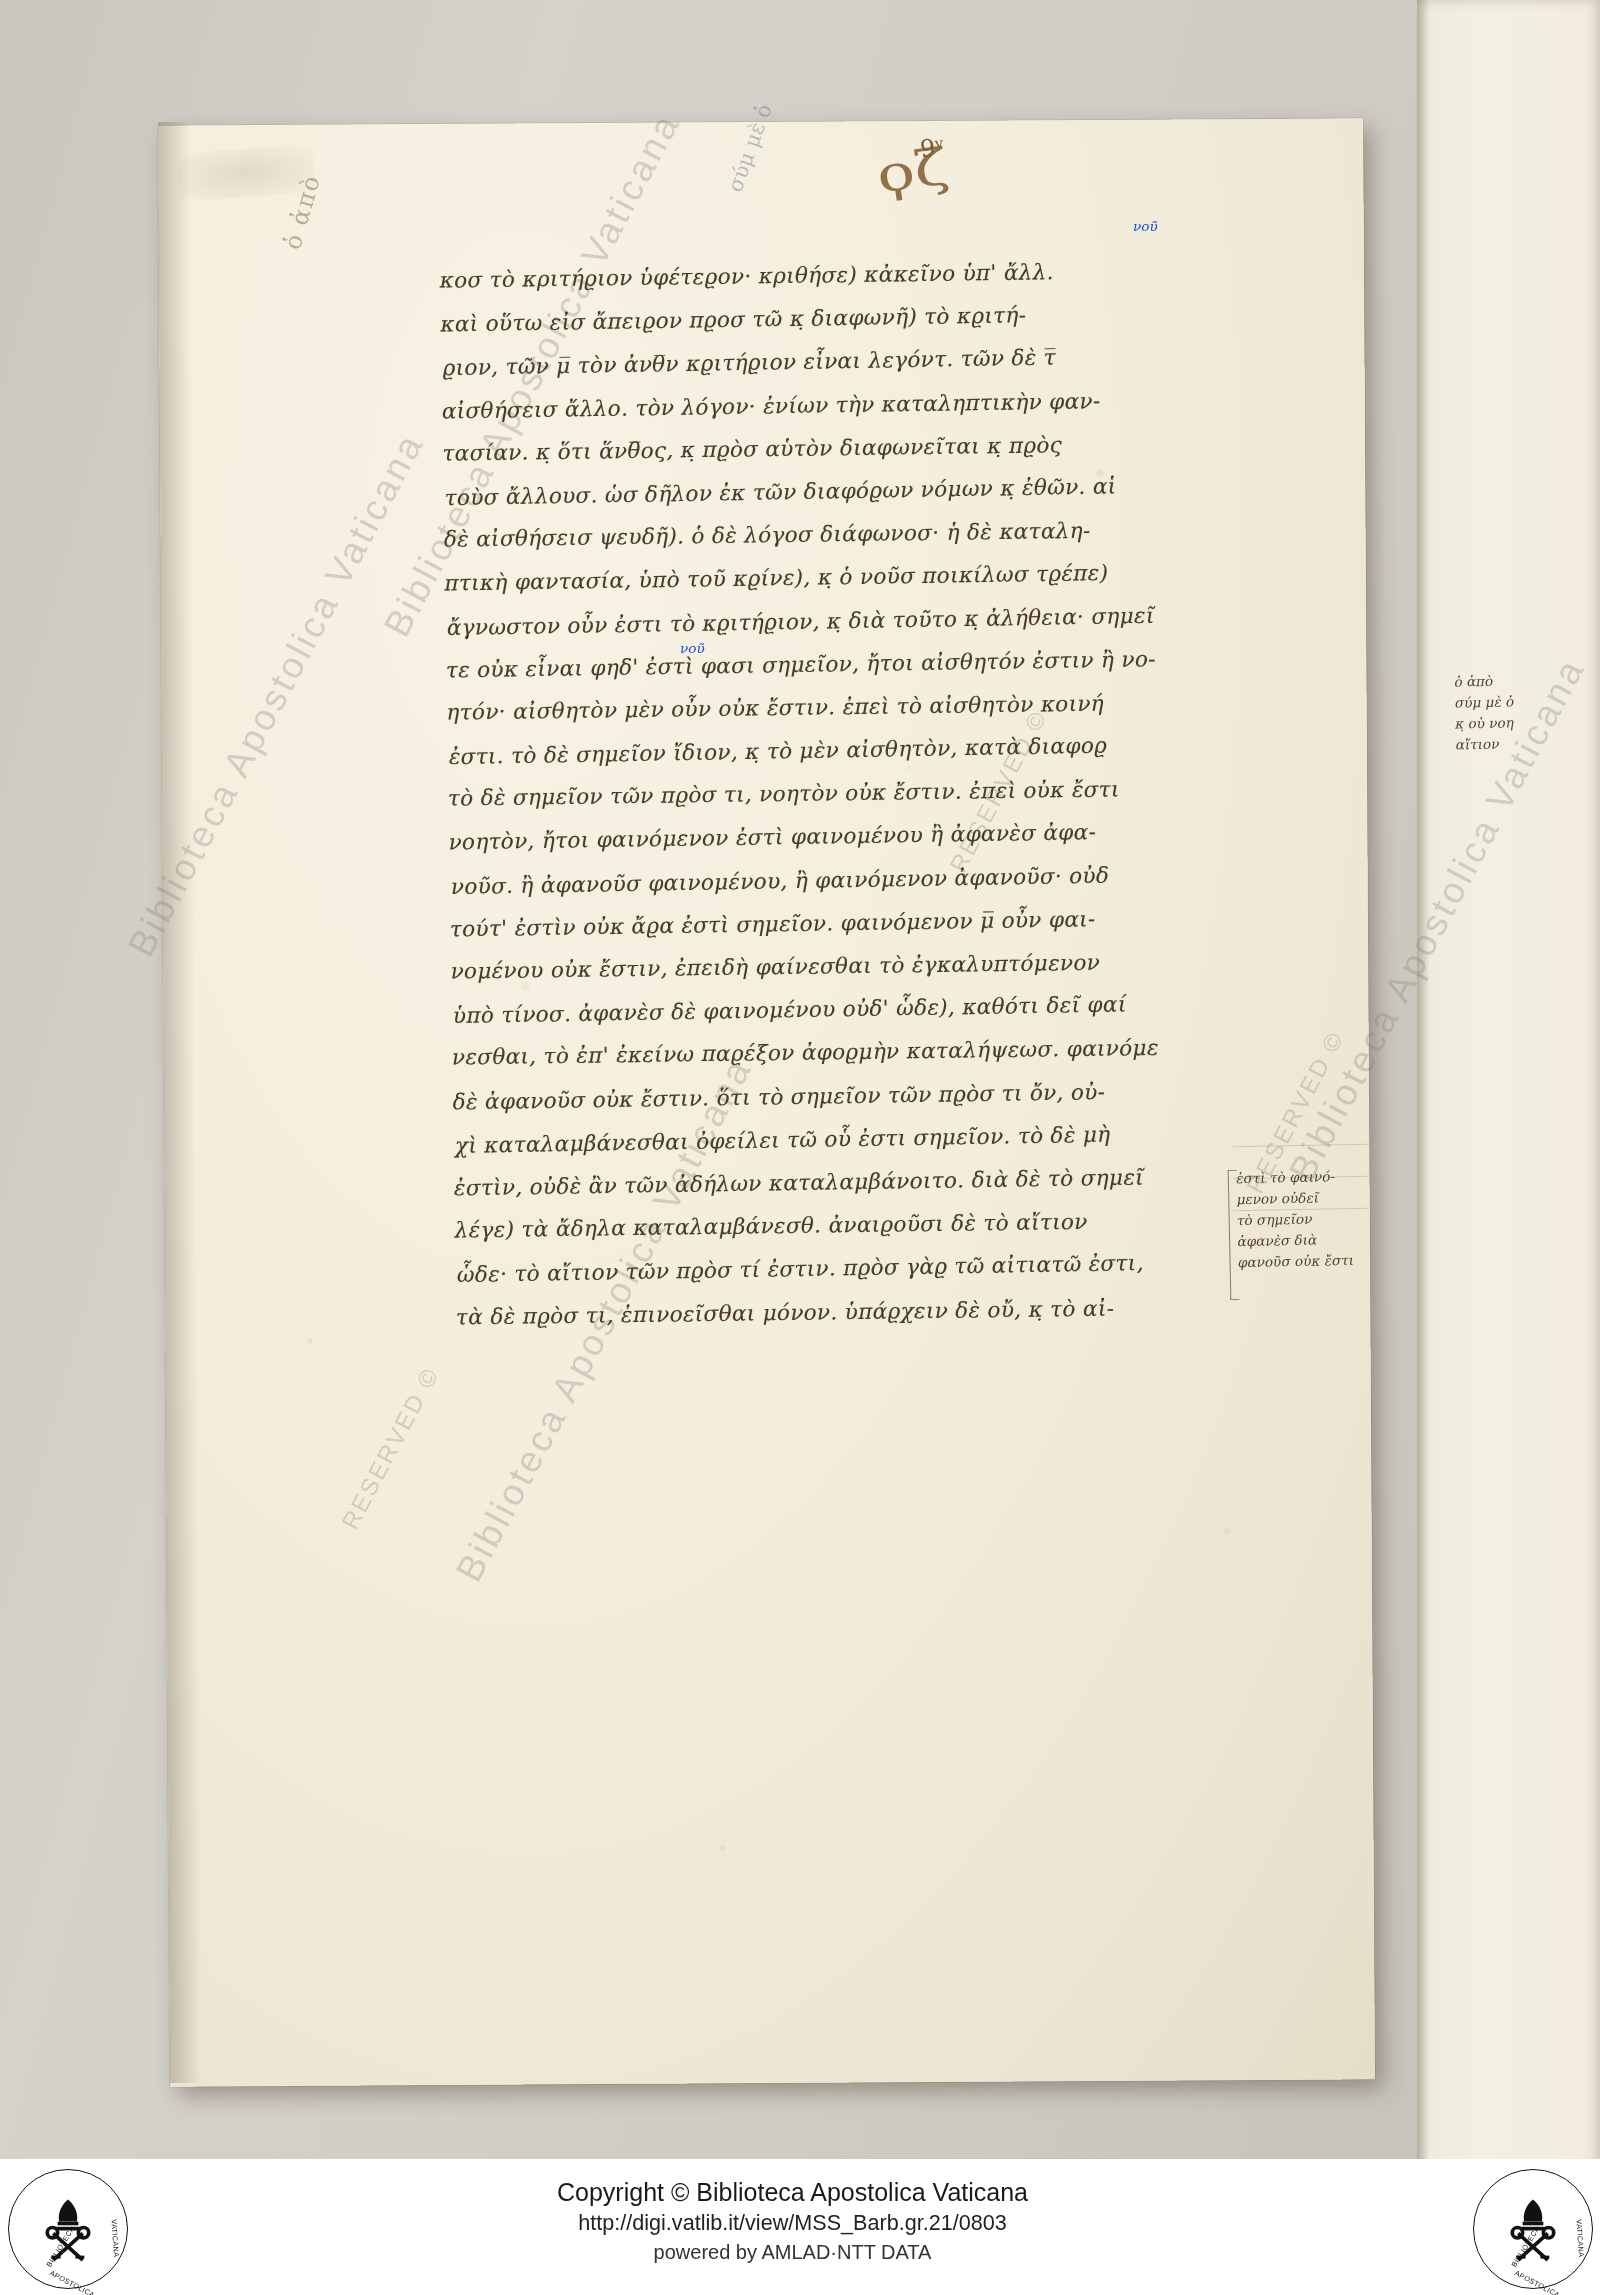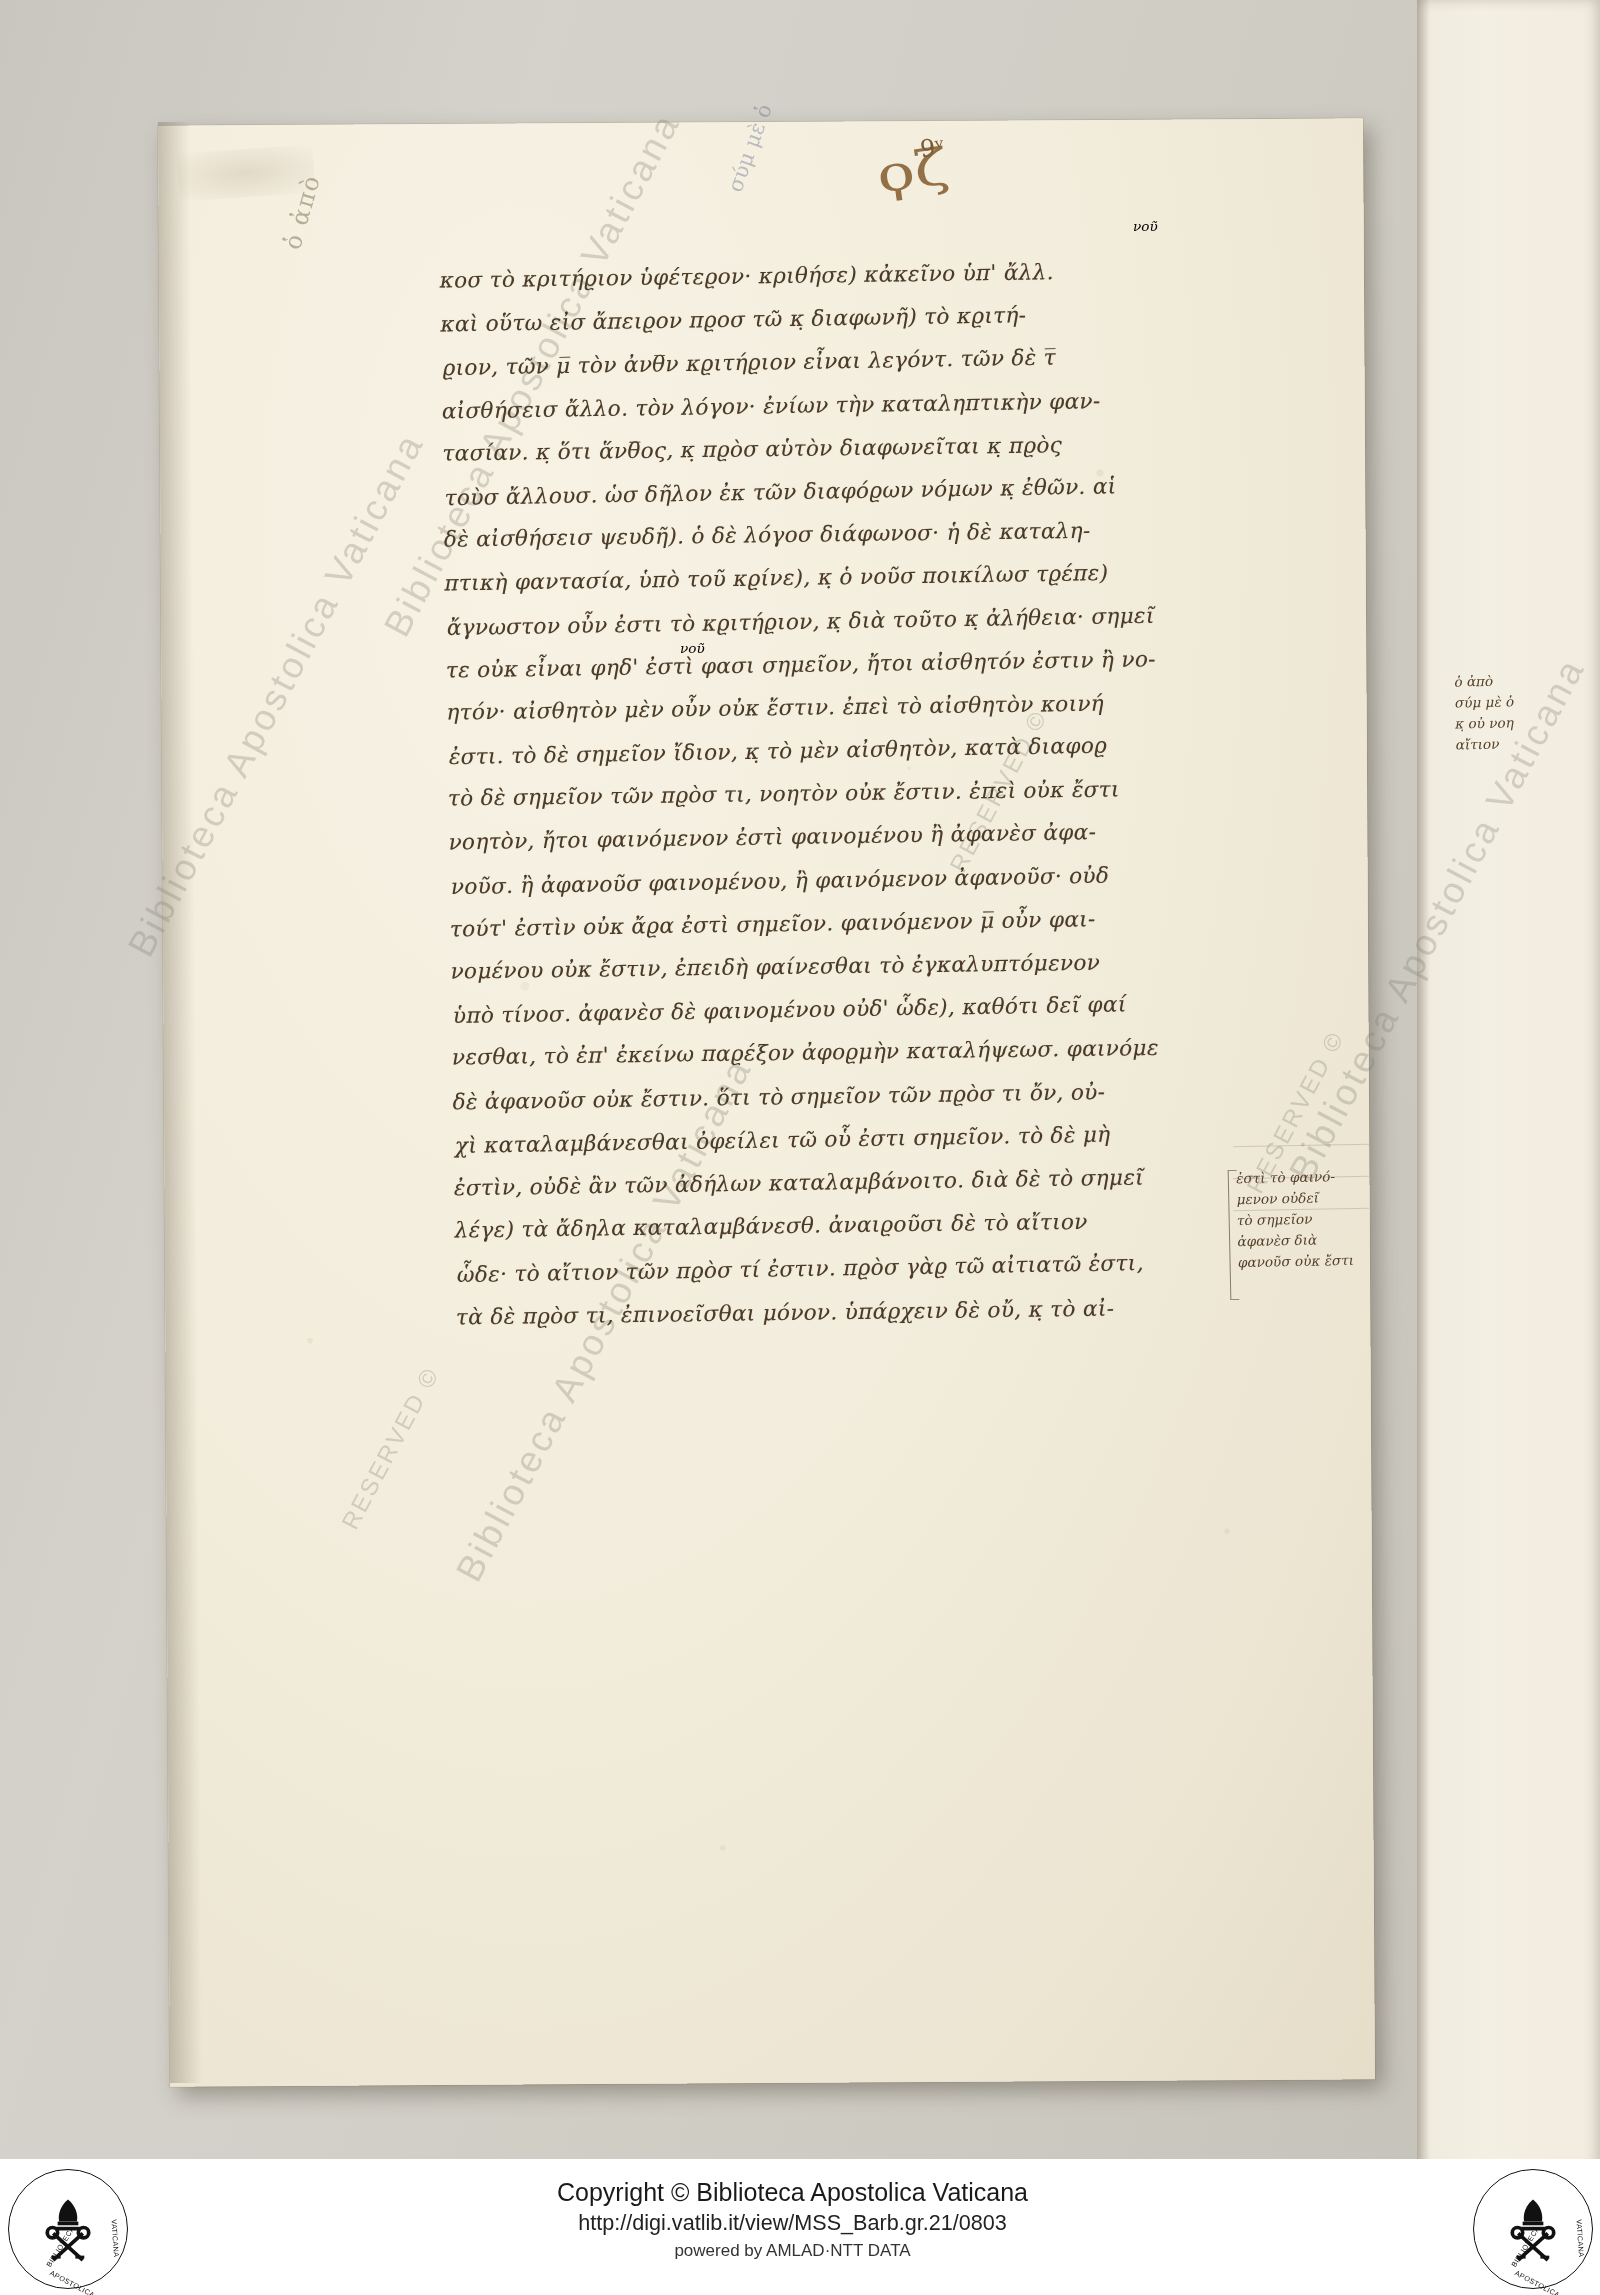--- a/index.html
+++ b/index.html
@@ -179,21 +179,21 @@
     text-shadow: 0 0 0.8px rgba(74,58,38,0.35);
   }
   .line:nth-child(odd) { transform: rotate(0.12deg); }
   .line:nth-child(3n) { transform: rotate(-0.1deg) translateX(1.6px); }
 
   
   .interlinear {
     position: absolute;
     font-family: "DejaVu Serif", serif;
     font-size: 13.6px;
-    color: #000000;
+    color: #1d4ed8;
     font-style: italic;
     white-space: nowrap;
   }
 
   
   .marginalia {
     position: absolute;
     font-family: "DejaVu Serif", serif;
     font-size: 13.6px;
     color: #55412a;
@@ -248,21 +248,21 @@
   .footer-copy {
     font-size: 25px;
     line-height: 1.18;
   }
   .footer-url {
     font-size: 21.6px;
     line-height: 1.35;
     color: #222;
   }
   .footer-powered {
-    font-size: 17px;
+    font-size: 20px;
     color: #333;
     margin-top: 4.8px;
   }
   .crest {
     position: absolute;
     bottom: 6.4px;
     width: 120px;
     height: 120px;
   }
   .crest.left { left: 8px; }

